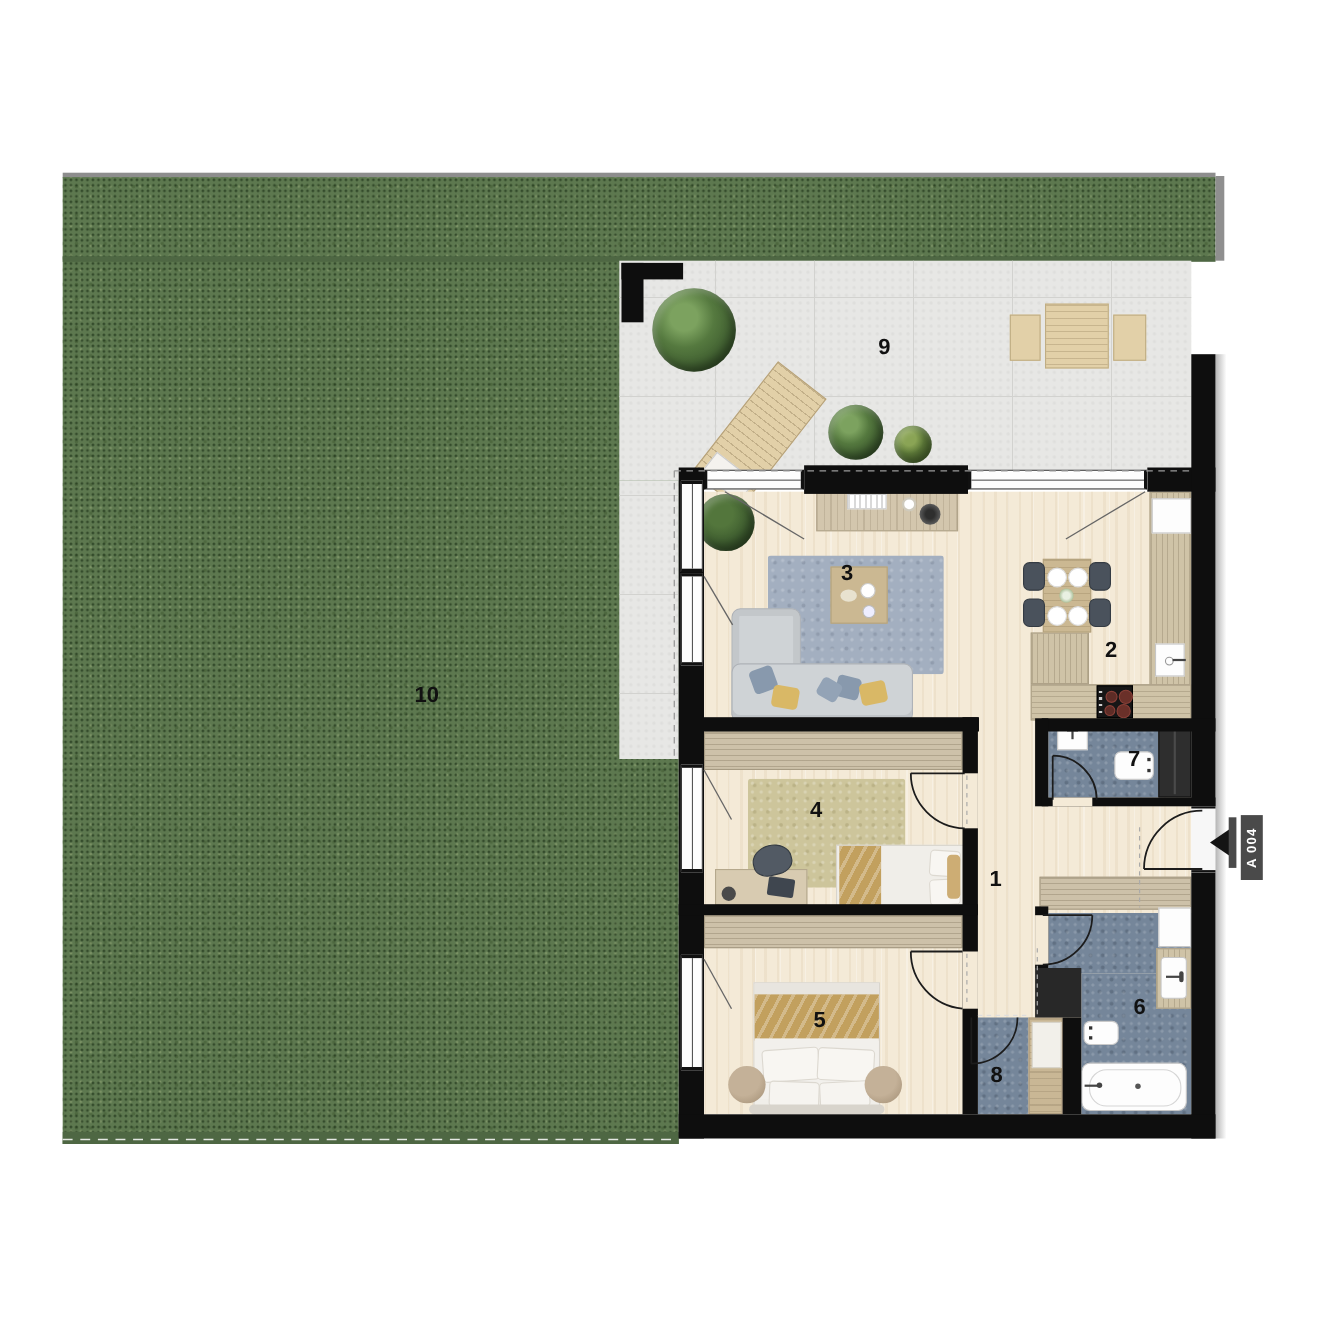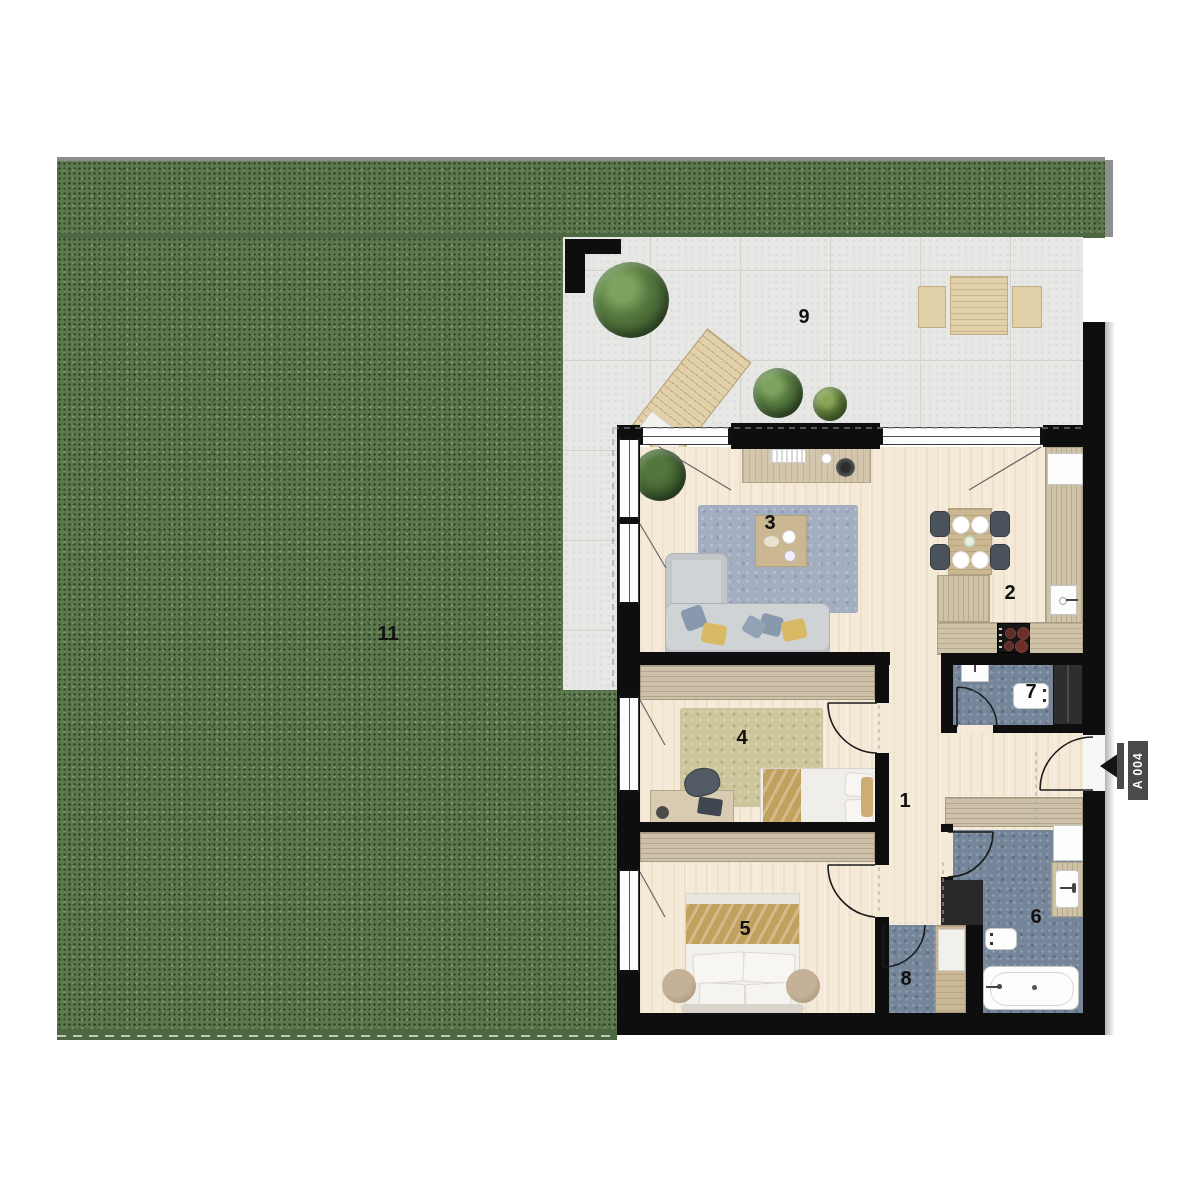--- a/index.html
+++ b/index.html
@@ -284,15 +284,15 @@
 
   <div class="num" style="left:905px;top:800px;">1</div>
   <div class="num" style="left:1010px;top:592px;">2</div>
   <div class="num" style="left:770px;top:522px;">3</div>
   <div class="num" style="left:742px;top:737px;">4</div>
   <div class="num" style="left:745px;top:928px;">5</div>
   <div class="num" style="left:1036px;top:916px;">6</div>
   <div class="num" style="left:1031px;top:691px;">7</div>
   <div class="num" style="left:906px;top:978px;">8</div>
   <div class="num" style="left:804px;top:316px;">9</div>
-  <div class="num" style="left:388px;top:633px;">11</div>
+  <div class="num" style="left:388px;top:633px;">10</div>
 
 </div>
 
 </body></html>

